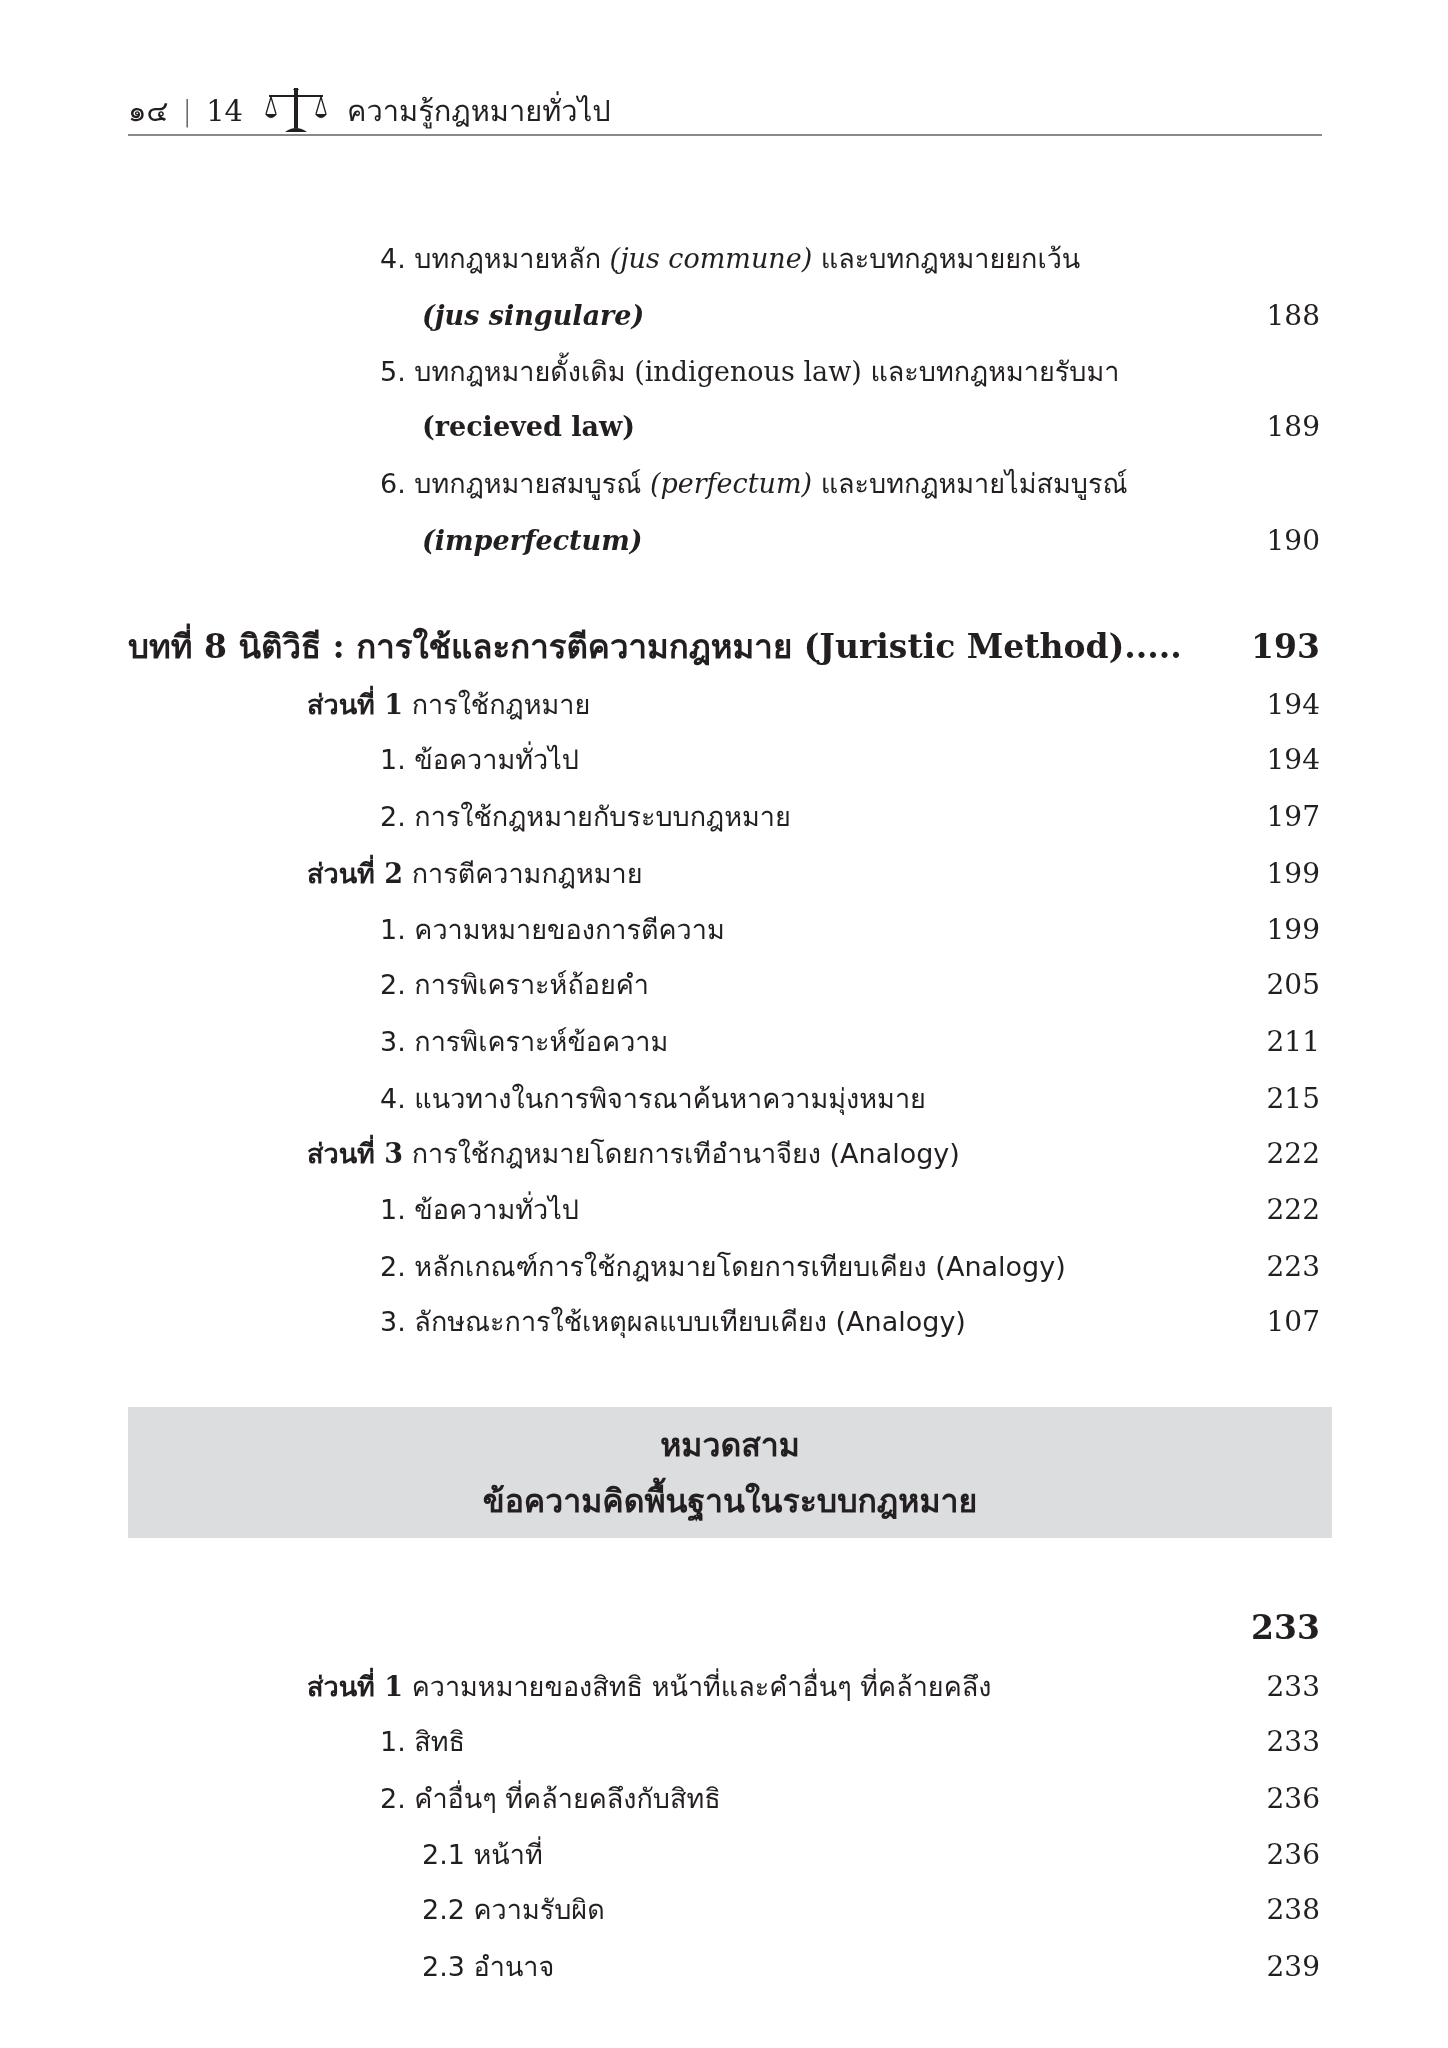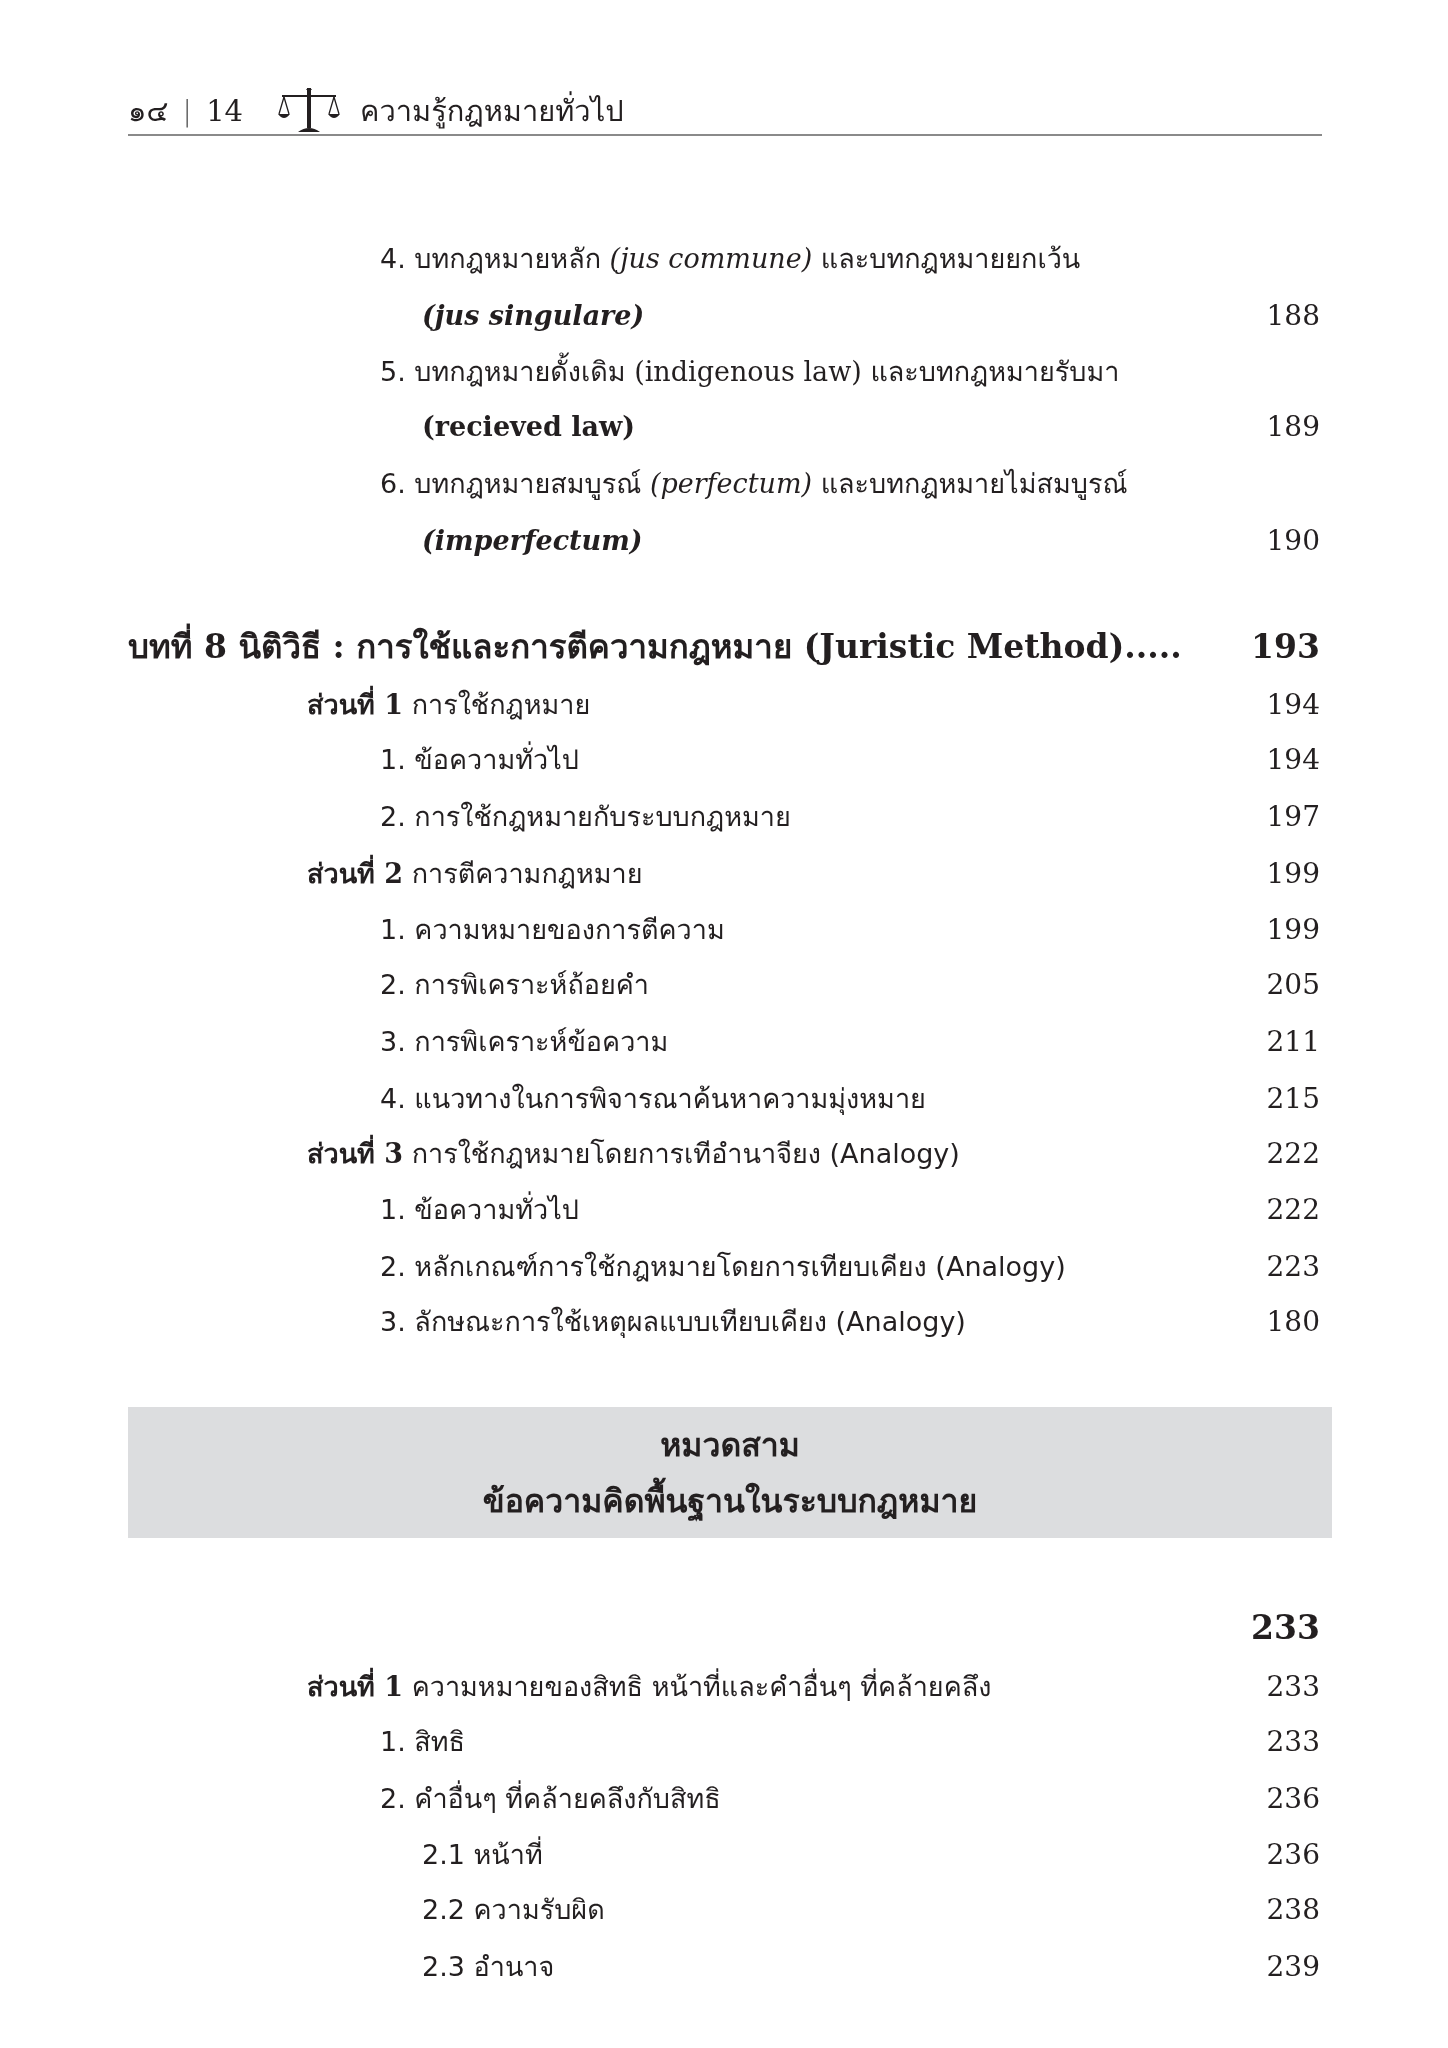--- a/index.html
+++ b/index.html
@@ -8,21 +8,21 @@
     font-family: "DejaVu Serif", "Liberation Serif", serif;
     color: #231f20;
   }
   .header {
     position: absolute; left: 128px; top: 88px; width: 1194px; height: 46px;
     display: flex; align-items: center; font-size: 29px;
     font-family: "DejaVu Sans", "Liberation Sans", sans-serif;
   }
   .header .thai-num { margin-right: 14px; }
   .header .sep { color: #555; margin-right: 14px; font-weight: 300; }
-  .header .arabic-num { font-family: "DejaVu Serif", serif; margin-right: 35px; }
+  .header .arabic-num { font-family: "DejaVu Serif", serif; margin-right: 22px; }
   .header .icon { width: 62px; height: 46px; margin-right: 20px; }
   .rule {
     position: absolute; left: 128px; top: 134px; width: 1194px; height: 2px; background: #8a8a8a;
   }
   .row {
     position: absolute; left: 0; width: 1448px; height: 52px;
     display: flex; align-items: center;
   }
   .row .txt { position: absolute; white-space: nowrap; }
   .row .pg { position: absolute; right: 128px; font-size: 28px; }
@@ -134,21 +134,21 @@
 <div class="row lvl-item" style="top:1183px">
   <span class="txt">1. ข้อความทั่วไป</span>
   <span class="pg">222</span>
 </div>
 <div class="row lvl-item" style="top:1240px">
   <span class="txt">2. หลักเกณฑ์การใช้กฎหมายโดยการเทียบเคียง (Analogy)</span>
   <span class="pg">223</span>
 </div>
 <div class="row lvl-item" style="top:1295px">
   <span class="txt">3. ลักษณะการใช้เหตุผลแบบเทียบเคียง (Analogy)</span>
-  <span class="pg">180</span>
+  <span class="pg">107</span>
 </div>
 
 <div class="part-box">
   <div>หมวดสาม</div>
   <div>ข้อความคิดพื้นฐานในระบบกฎหมาย</div>
 </div>
 
 <div class="row lvl-chapter" style="top:1597px">
   <span class="pg">233</span>
 </div>

